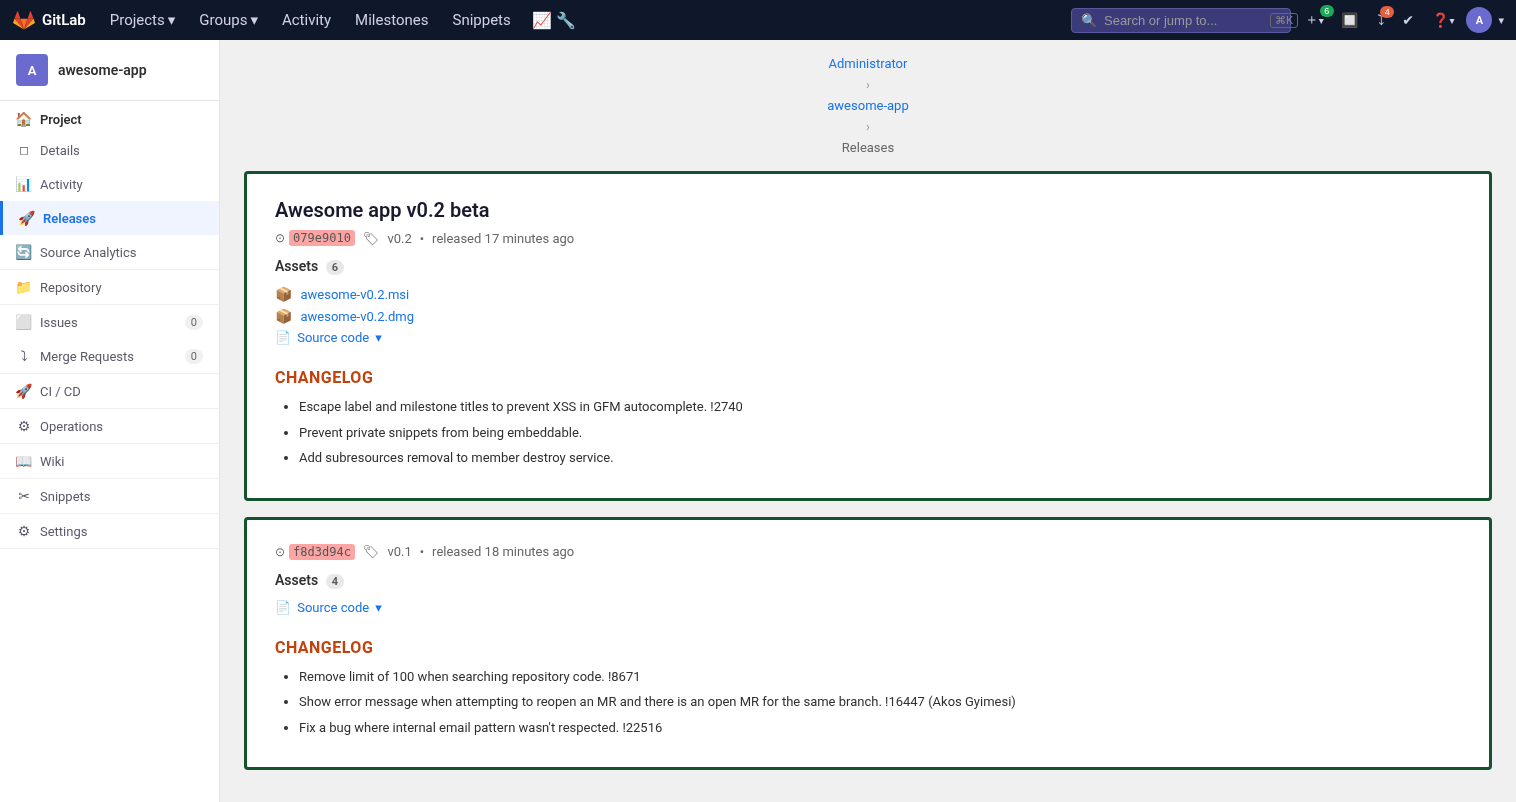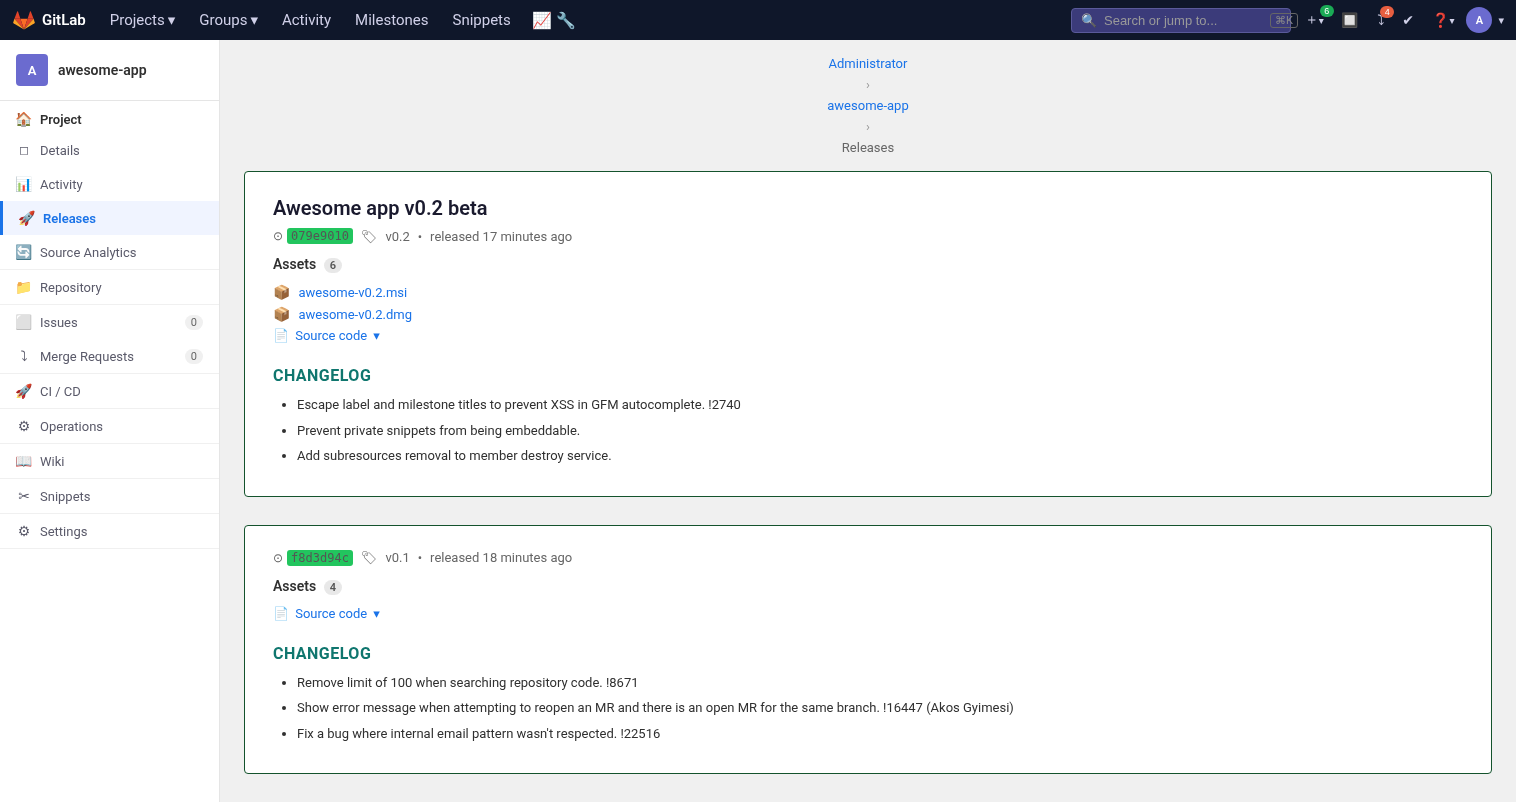--- a/index.html
+++ b/index.html
@@ -145,23 +145,23 @@
       color: #666;
       margin-bottom: 16px;
       flex-direction: column;
     }
     .breadcrumb a { color: #1a73e8; text-decoration: none; }
     .breadcrumb .sep { color: #999; }
 
     
     .release-card {
       background: #fff;
-      border: 1px solid #14532d;
+      border: 3px solid #14532d;
       border-radius: 4px;
-      margin-bottom: 28px;
+      margin-bottom: 16px;
       padding: 24px 28px;
     }
     .release-title { font-size: 20px; font-weight: 600; color: #1a1a2e; margin-bottom: 8px; }
     .release-meta {
       display: flex;
       align-items: center;
       gap: 8px;
       color: #666;
       font-size: 13px;
       margin-bottom: 12px;
@@ -193,26 +193,26 @@
     .source-code-link {
       display: flex;
       align-items: center;
       gap: 6px;
       color: #1a73e8;
       font-size: 13px;
       cursor: pointer;
       padding: 3px 0;
     }
 
-    .changelog-title { font-size: 16px; font-weight: 700; color: #0f766e; margin: 20px 0 10px; letter-spacing: 0.03em; }
+    .changelog-title { font-size: 16px; font-weight: 700; color: #c2410c; margin: 20px 0 10px; letter-spacing: 0.03em; }
     .changelog-list { list-style: disc; padding-left: 24px; }
     .changelog-list li { margin-bottom: 6px; font-size: 13px; color: #303030; line-height: 1.5; }
 
     
-    .commit-hash { font-family: monospace; font-size: 12px; background: #22c55e; padding: 1px 4px; border-radius: 3px; color: #555; }
+    .commit-hash { font-family: monospace; font-size: 12px; background: #fca5a5; padding: 1px 4px; border-radius: 3px; color: #555; }
   </style>
 </head>
 <body>
 
 <nav class="top-nav">
   <div class="nav-logo">
     <svg viewBox="0 0 24 24" fill="#fc6d26">
         <path d="M12 21.6L8.4 10.8h7.2L12 21.6z"></path>
         <path d="M12 21.6l-3.6-10.8H2.4L12 21.6z" fill="#e24329"></path>
         <path d="M2.4 10.8L1.2 14.4a.8.8 0 00.3.9L12 21.6 2.4 10.8z" fill="#fca326"></path>

